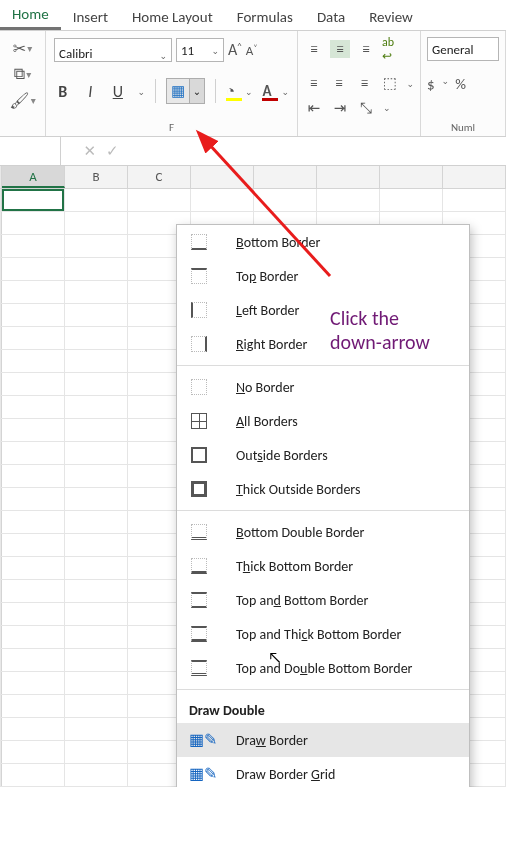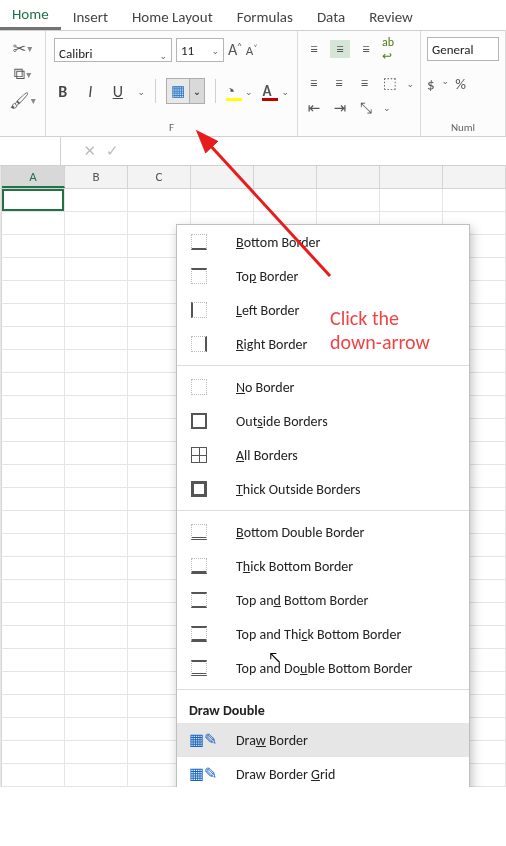--- a/index.html
+++ b/index.html
@@ -83,21 +83,21 @@
   .bx.dbl{border-bottom:3px double #555}
   .bx.thb{border-bottom:3px solid #555}
   .bx.tb{border-top:2px solid #555;border-bottom:2px solid #555}
   .bx.tthb{border-top:2px solid #555;border-bottom:3px solid #555}
   .bx.tdbb{border-top:2px solid #555;border-bottom:3px double #555}
   .pen{font-size:16px;color:#1565c0}
   .eraser{width:16px;height:10px;transform:skewX(-20deg);background:#f19ecb;border:1px solid #b96}
   .pencil{color:#1b6ec2;font-size:15px}
   
   .arrow{position:absolute;z-index:6;pointer-events:none}
-  .annot{position:absolute;left:330px;top:140px;color:#ef4444;font-size:20px;font-family:Calibri,Arial;line-height:24px;z-index:6}
+  .annot{position:absolute;left:330px;top:140px;color:#701a75;font-size:20px;font-family:Calibri,Arial;line-height:24px;z-index:6}
   .cursor{position:absolute;font-size:16px;color:#000;z-index:7}
 </style>
 </head>
 <body>
 
 <div class="tabs">
     <div class="tab active">Home</div>
     <div class="tab">Insert</div>
     <div class="tab">Home Layout</div>
     <div class="tab">Formulas</div>
@@ -532,29 +532,29 @@
         </div>
         <div class="menu-sep"></div>
         <div class="menu-item">
           <span class="mi-ico">
             <span class="bx "></span>
           </span>
           <span class="mi-text"><u>N</u>o Border</span>
         </div>
         <div class="menu-item">
           <span class="mi-ico">
+            <span class="bx all"></span>
+          </span>
+          <span class="mi-text"><u>A</u>ll Borders</span>
+        </div>
+        <div class="menu-item">
+          <span class="mi-ico">
             <span class="bx outside"></span>
           </span>
           <span class="mi-text">Out<u>s</u>ide Borders</span>
-        </div>
-        <div class="menu-item">
-          <span class="mi-ico">
-            <span class="bx all"></span>
-          </span>
-          <span class="mi-text"><u>A</u>ll Borders</span>
         </div>
         <div class="menu-item">
           <span class="mi-ico">
             <span class="bx thickout"></span>
           </span>
           <span class="mi-text"><u>T</u>hick Outside Borders</span>
         </div>
         <div class="menu-sep"></div>
         <div class="menu-item">
           <span class="mi-ico">

